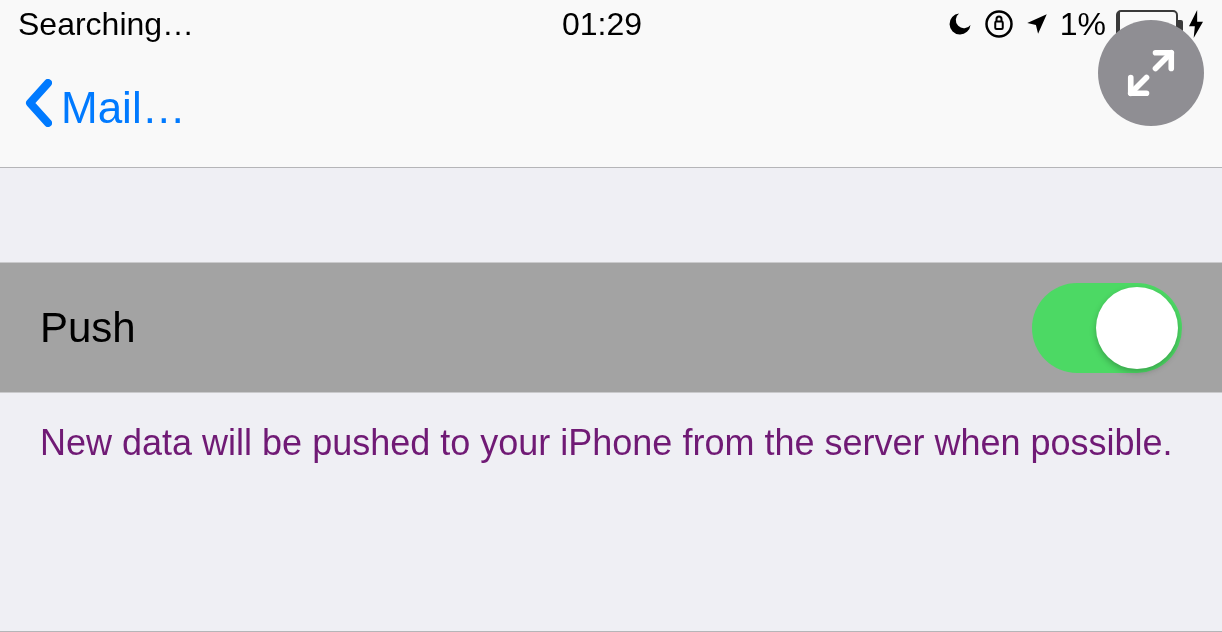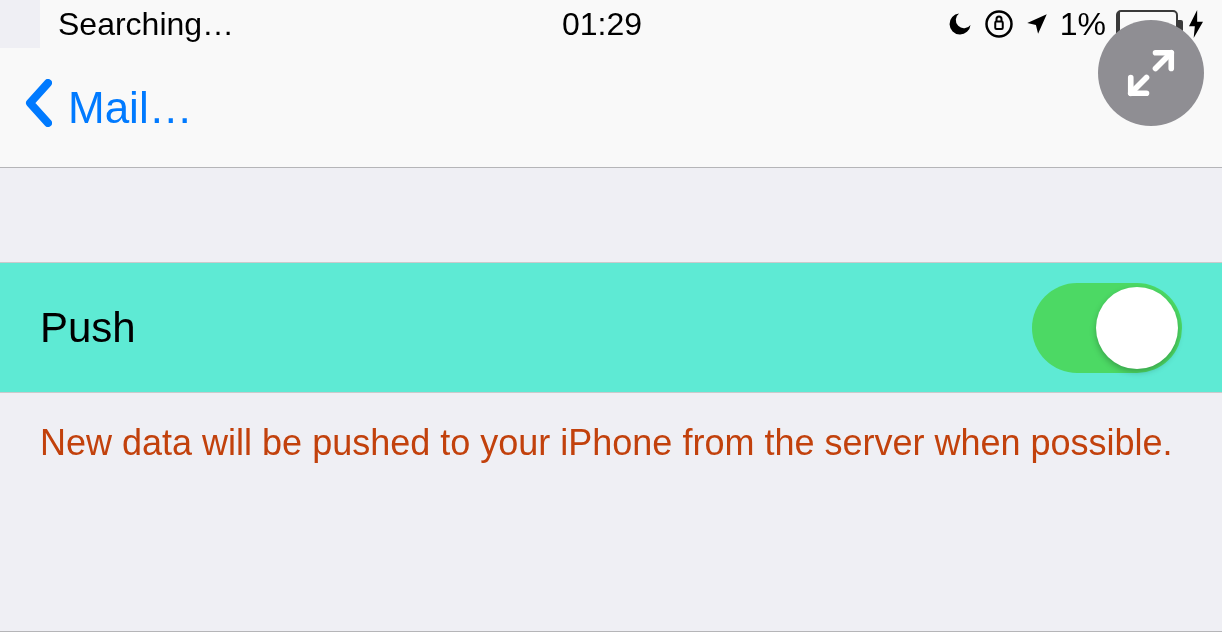--- a/index.html
+++ b/index.html
@@ -12,21 +12,20 @@
     
     .status-bar{
       height:48px;
       background:#f9f9f9;
       display:flex;
       align-items:center;
       justify-content:space-between;
       padding:0 18px 0 18px;
       font-size:32px;
       color:#000;
-      margin-left:40px;
     }
     .status-left{display:flex;align-items:center;}
     .status-center{position:absolute;left:0;right:18px;text-align:center;font-size:32px;pointer-events:none;}
     .status-right{display:flex;align-items:center;gap:10px;}
 
     
     .battery{position:relative;width:62px;height:28px;border:2.5px solid #3a3a3a;border-radius:5px;display:flex;align-items:center;}
     .battery::after{content:"";position:absolute;right:-7px;top:8px;width:5px;height:12px;background:#3a3a3a;border-radius:0 2px 2px 0;}
     .battery .fill{height:100%;width:4%;background:#3a3a3a;}
 
@@ -36,52 +35,52 @@
     
     .nav-bar{
       height:120px;
       background:#f9f9f9;
       border-bottom:1px solid #b5b5b8;
       display:flex;
       align-items:center;
       padding:0 24px;
       position:relative;
     }
-    .nav-back{display:flex;align-items:center;color:#007aff;font-size:44px;gap:16px;cursor:pointer;}
+    .nav-back{display:flex;align-items:center;color:#007aff;font-size:44px;gap:9px;cursor:pointer;}
     .nav-title{position:absolute;left:0;right:0;text-align:center;font-size:44px;font-weight:700;color:#000;pointer-events:none;}
 
     
     .expand-circle{
       position:absolute; top:20px; right:18px;
       width:106px;height:106px;border-radius:50%;
       background:#8f8e93;
       display:flex;align-items:center;justify-content:center;
       z-index:10; cursor:pointer;
     }
 
     
     .section-gap{height:95px;background:#efeff4;border-bottom:1px solid #cacacc;}
 
     
     .row{
-      height:130px;background:#5eead4;border-bottom:1px solid #cacacc;
+      height:130px;background:#a3a3a3;border-bottom:1px solid #cacacc;
       display:flex;align-items:center;justify-content:space-between;
       padding:0 40px;
     }
     .row-label{font-size:42px;color:#000;}
 
     
     .toggle{width:150px;height:90px;border-radius:45px;background:#4cd964;position:relative;cursor:pointer;}
     .toggle .knob{position:absolute;right:4px;top:4px;width:82px;height:82px;border-radius:50%;background:#fff;box-shadow:0 3px 6px rgba(0,0,0,.25);}
 
     
     .footer{
       padding:26px 40px;
       font-size:36px;
-      color:#c2410c;
+      color:#701a75;
       line-height:1.35;
     }
 
     .bottom-edge{position:absolute;left:0;right:0;bottom:0;height:1px;background:#b5b5b8;}
   </style>
 </head>
 <body>
 
 <div class="status-bar">
   <div class="status-left">

